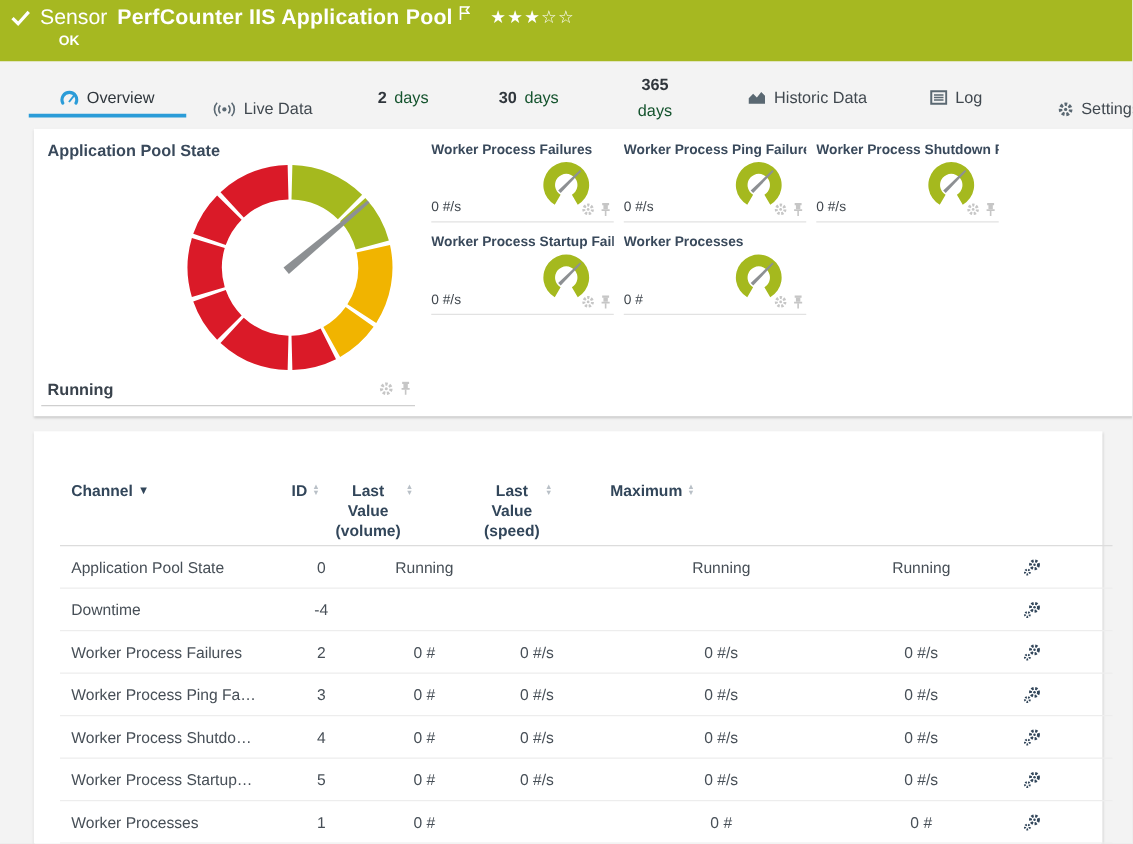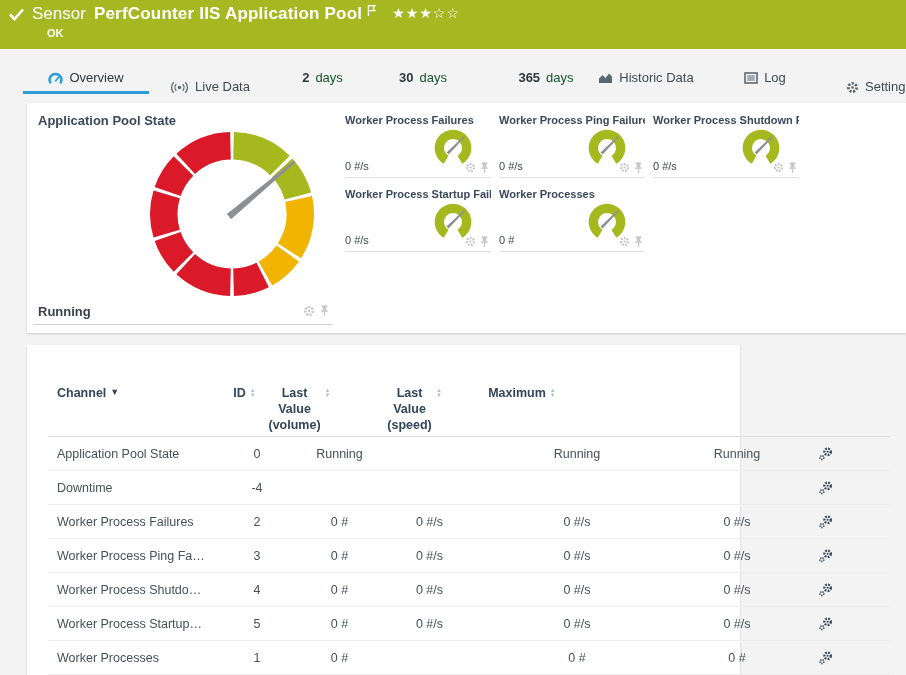--- a/index.html
+++ b/index.html
@@ -22,29 +22,29 @@
        justify-content:center;gap:6px;font-size:13px;color:#40484f;cursor:pointer;white-space:nowrap;}
   .tab .ticon{display:flex;align-items:center;}
   .tab b{font-weight:bold;color:#30363c;}
   .tab .days{color:#14532d;}
   .tab.active{color:#2f363c;}
   .tab.active::after{content:"";position:absolute;left:0;right:0;bottom:0;height:3px;background:var(--accent-blue,#2b9cd8);}
   .tab:nth-child(1){left:23px;width:126px;}
   .tab:nth-child(2){left:160px;width:100px;align-items:flex-end;}
   .tab:nth-child(3){left:285px;width:75px;}
   .tab:nth-child(4){left:382px;width:82px;}
-  .tab:nth-child(5){left:508px;width:76px;}
+  .tab:nth-child(5){left:486px;width:76px;flex-direction:column;}
   .tab:nth-child(6){left:585px;width:122px;}
   .tab:nth-child(7){left:732px;width:66px;}
   .tab:nth-child(8){left:839px;width:80px;align-items:flex-end;}
 
   
   .card{position:absolute;background:#fff;box-shadow:0 1px 2px rgba(0,0,0,.18);}
   #gauge-card{left:27px;top:103px;width:879px;height:230px;}
-  #table-card{left:27px;top:345px;width:713px;height:331px;}
+  #table-card{left:27px;top:345px;width:855px;height:331px;}
 
   
   #gauge-card .card-title{position:absolute;left:11px;top:10px;font-size:13px;font-weight:bold;color:#39495b;}
   #main-gauge-svg{position:absolute;left:120px;top:26px;}
   .gauge-footer{position:absolute;left:6px;top:199px;width:299px;height:18px;padding-bottom:4px;
                 border-bottom:1px solid #cfcfcf;display:flex;justify-content:space-between;align-items:center;}
   .gauge-footer .value{font-size:13px;font-weight:bold;color:#39424c;padding-left:5px;}
   .footer-icons{display:flex;gap:4px;align-items:center;padding-right:2px;}
   .footer-icons span{display:flex;cursor:pointer;}
 

